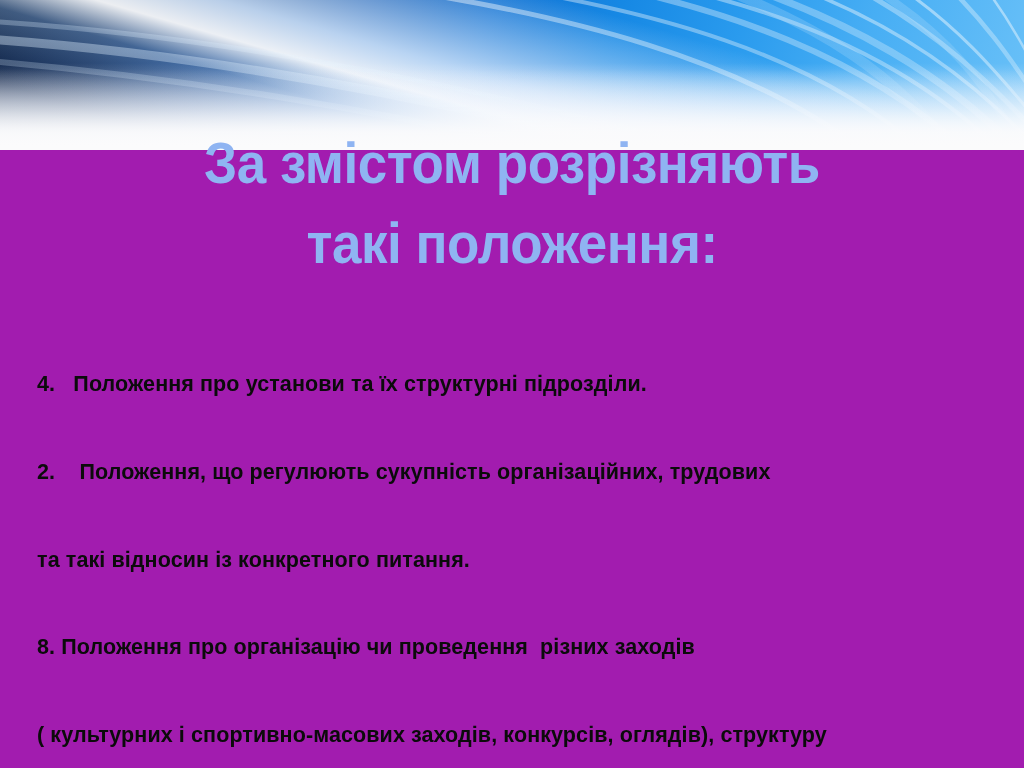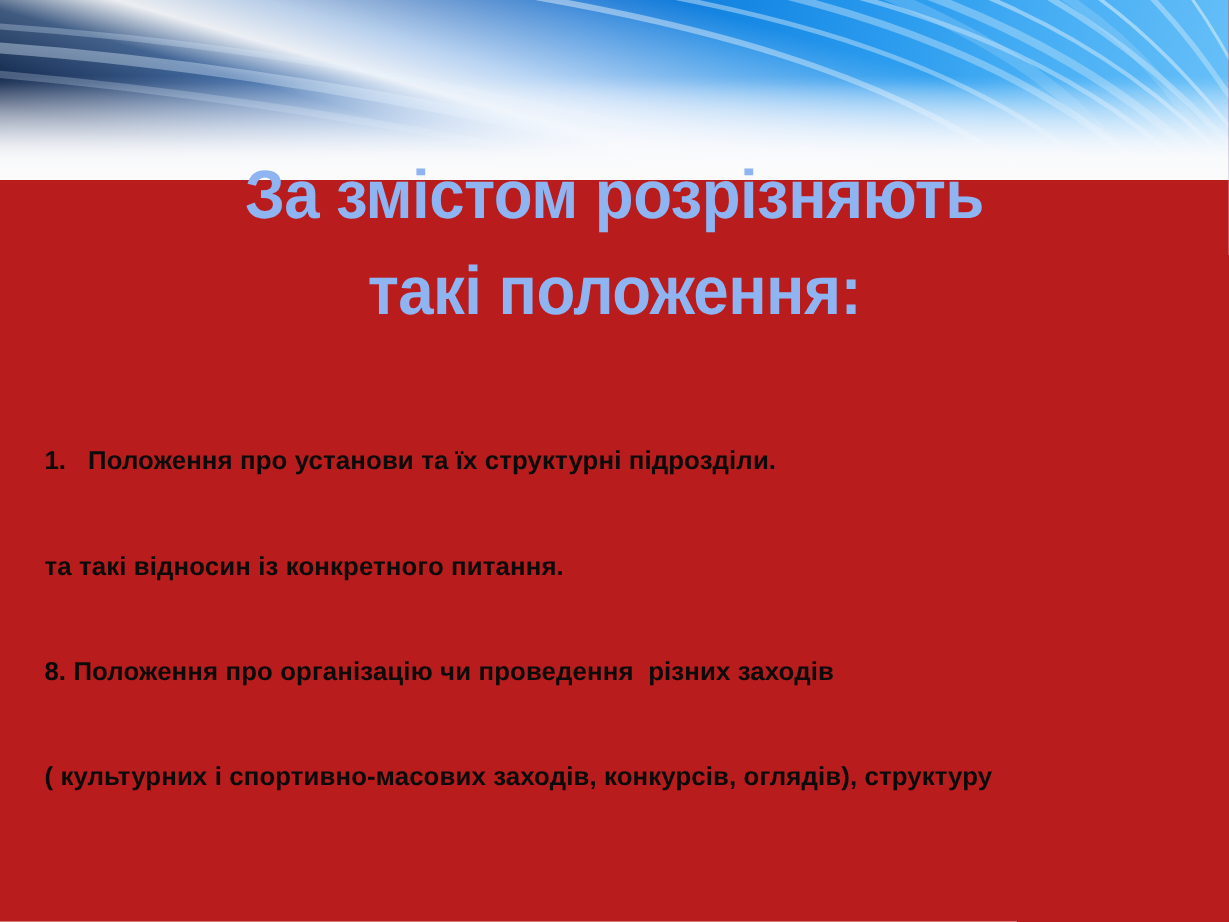--- a/index.html
+++ b/index.html
@@ -11,21 +11,21 @@
     height: 768px;
     overflow: hidden;
     background: #fbfbfc;
     font-family: "Liberation Sans", sans-serif;
   }
 
   #slide {
     position: relative;
     width: 1024px;
     height: 768px;
-    background: #b91c1c;
+    background: #a21caf;
     overflow: hidden;
   }
 
   
   .banner {
     position: absolute;
     left: 0;
     top: 0;
     width: 1024px;
     height: 150px;
@@ -223,21 +223,22 @@
         <path d="M 860 -20 C 945 30 990 85 1030 165" stroke-width="8" opacity="0.28"></path>
       </g>
     </svg>
     <div class="banner-haze"></div>
   </div>
 
   <div class="title">За змістом розрізняють
 такі положення:</div>
 
   <div class="body-block">
-    <div class="body-line">1.   Положення про установи та їх структурні підрозділи.</div>
+    <div class="body-line">4.   Положення про установи та їх структурні підрозділи.</div>
+    <div class="body-line">2.    Положення, що регулюють сукупність організаційних, трудових</div>
     <div class="body-line">та такі відносин із конкретного питання.</div>
     <div class="body-line">8. Положення про організацію чи проведення  різних заходів</div>
     <div class="body-line">( культурних і спортивно-масових заходів, конкурсів, оглядів), структуру</div>
     
   </div>
 
 
 </div>
 
 </body></html>

